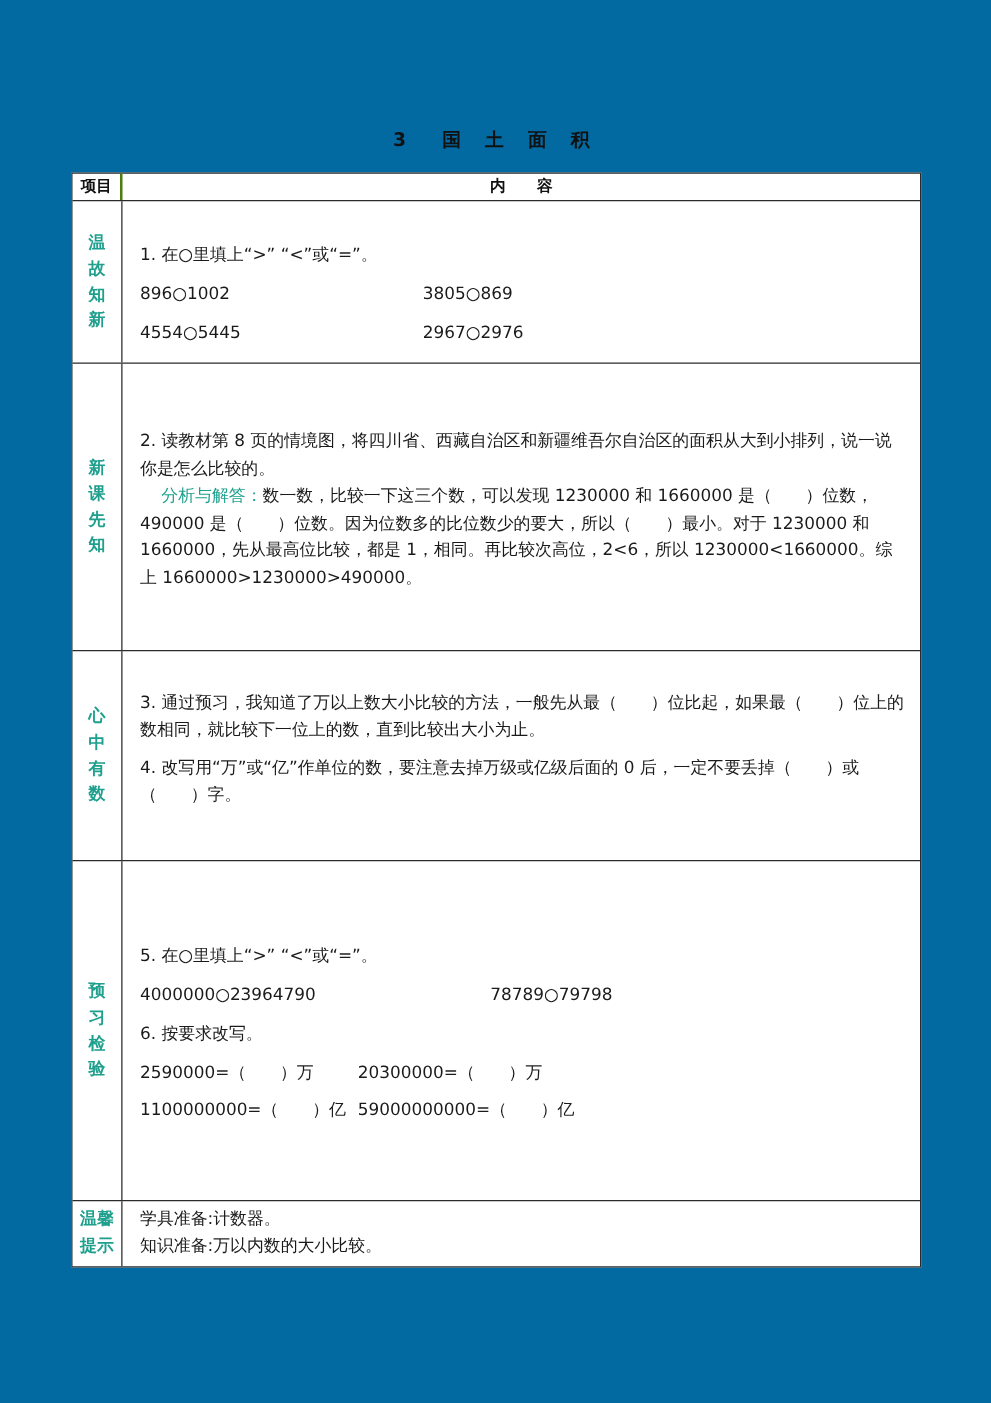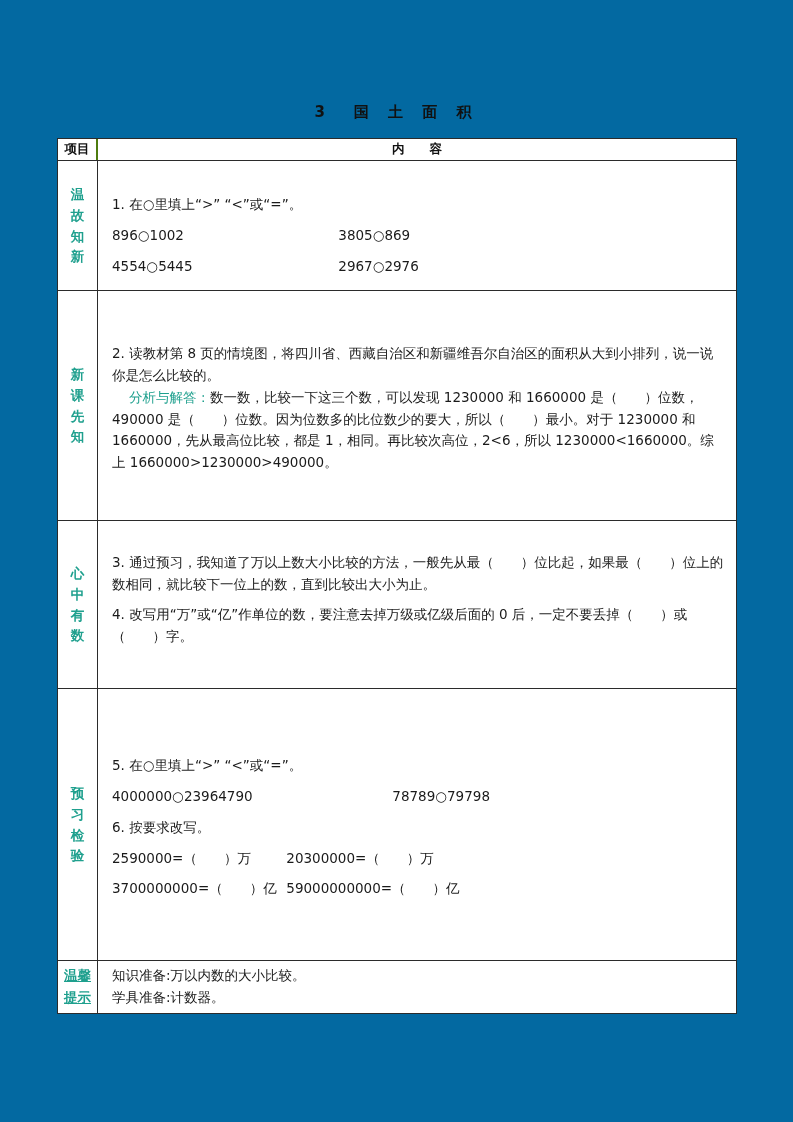--- a/index.html
+++ b/index.html
@@ -47,21 +47,21 @@
     width: 40px; border-right: 1px solid #2b2b2b;
     display: flex; align-items: center; justify-content: center;
   }
   .vtext {
     width: 16px; text-align: center;
     font-size: 13.5px; font-weight: bold;
     color: var(--accent, #1fa08e);
     line-height: 1.55;
     word-break: break-all;
   }
-  .vtext.wide { width: 30px; line-height: 1.6; text-decoration: underline; }
+  .vtext.wide { width: 30px; line-height: 1.6; }
   .ccell {
     flex: 1;
     padding: 0 14px;
     font-size: 13.5px;
     line-height: 1.62;
     color: #1a1a1a;
   }
 
   .row-review  { height: 130px; }
   .row-review .ccell { padding-top: 33px; }
@@ -144,30 +144,30 @@
         <div class="mt">
           <span class="check-pair-left">4000000○23964790</span>
           <span>78789○79798</span>
         </div>
         <div class="mt">6. 按要求改写。</div>
         <div class="mt">
           <span class="rw-left">2590000=（　　）万</span>
           <span>20300000=（　　）万</span>
         </div>
         <div class="mt">
-          <span class="rw-left">3700000000=（　　）亿</span>
+          <span class="rw-left">1100000000=（　　）亿</span>
           <span>59000000000=（　　）亿</span>
         </div>
       </div>
     </div>
 
     <div class="trow row-tips">
       <div class="lcell">
         <span class="vtext wide">温馨提示</span>
       </div>
       <div class="ccell">
+        <div>学具准备:计数器。</div>
         <div>知识准备:万以内数的大小比较。</div>
-        <div>学具准备:计数器。</div>
       </div>
     </div>
 
   </div>
 </div>
 
 </body></html>

